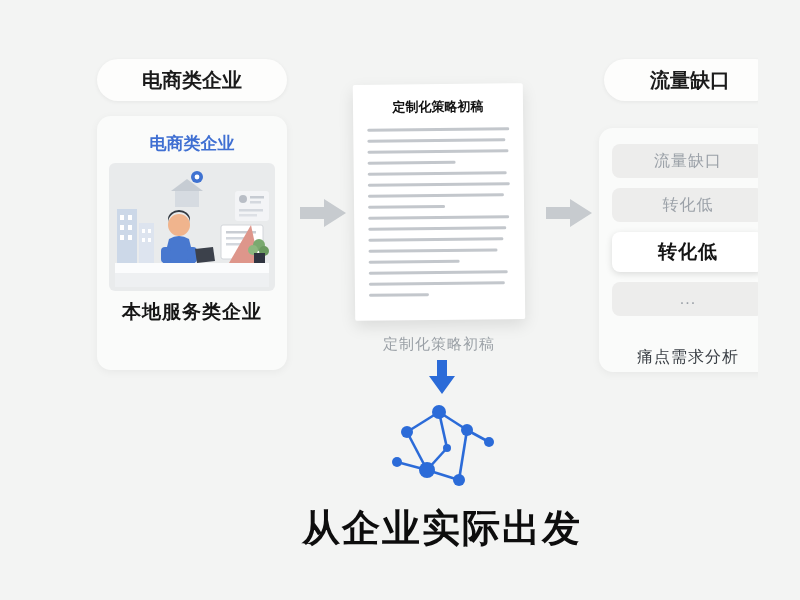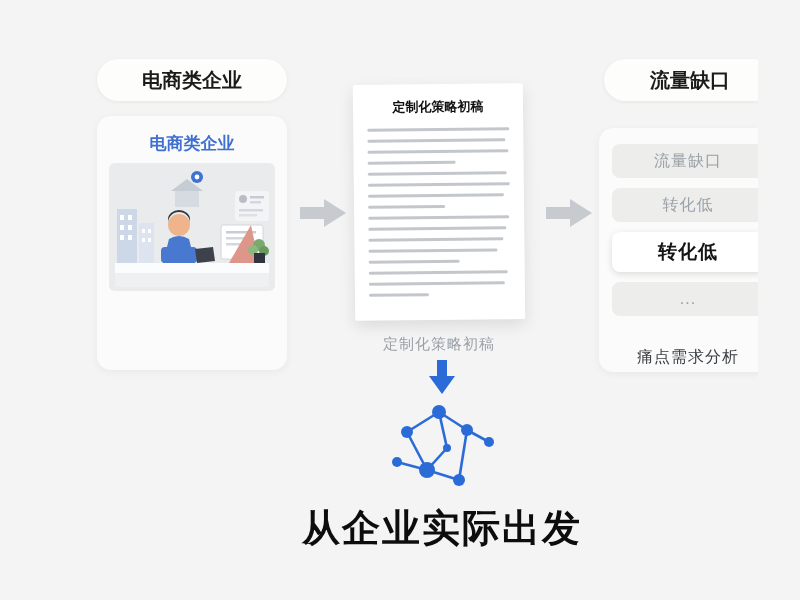--- a/index.html
+++ b/index.html
@@ -153,20 +153,21 @@
 
       <circle cx="150" cy="82" r="6" fill="#7aa96f"></circle>
       <circle cx="144" cy="87" r="5" fill="#8db87f"></circle>
       <circle cx="155" cy="88" r="5" fill="#6b9a60"></circle>
       <rect x="145" y="90" width="11" height="12" fill="#2f3440"></rect>
 
       <rect x="6" y="100" width="154" height="10" fill="#fbfcfd"></rect>
       <rect x="6" y="110" width="154" height="14" fill="#eef0f2"></rect>
     </svg>
 
+    <div class="card-caption">本地服务类企业</div>
   </div>
 
   <svg class="h-arrow" id="arrow-1" width="46" height="28" viewBox="0 0 46 28">
     <polygon points="0,8 24,8 24,0 46,14 24,28 24,20 0,20"></polygon>
   </svg>
 
   <div id="document-paper">
     <div class="doc-title">定制化策略初稿</div>
     <div>
         <div class="doc-line" style="width: 100%;"></div>

